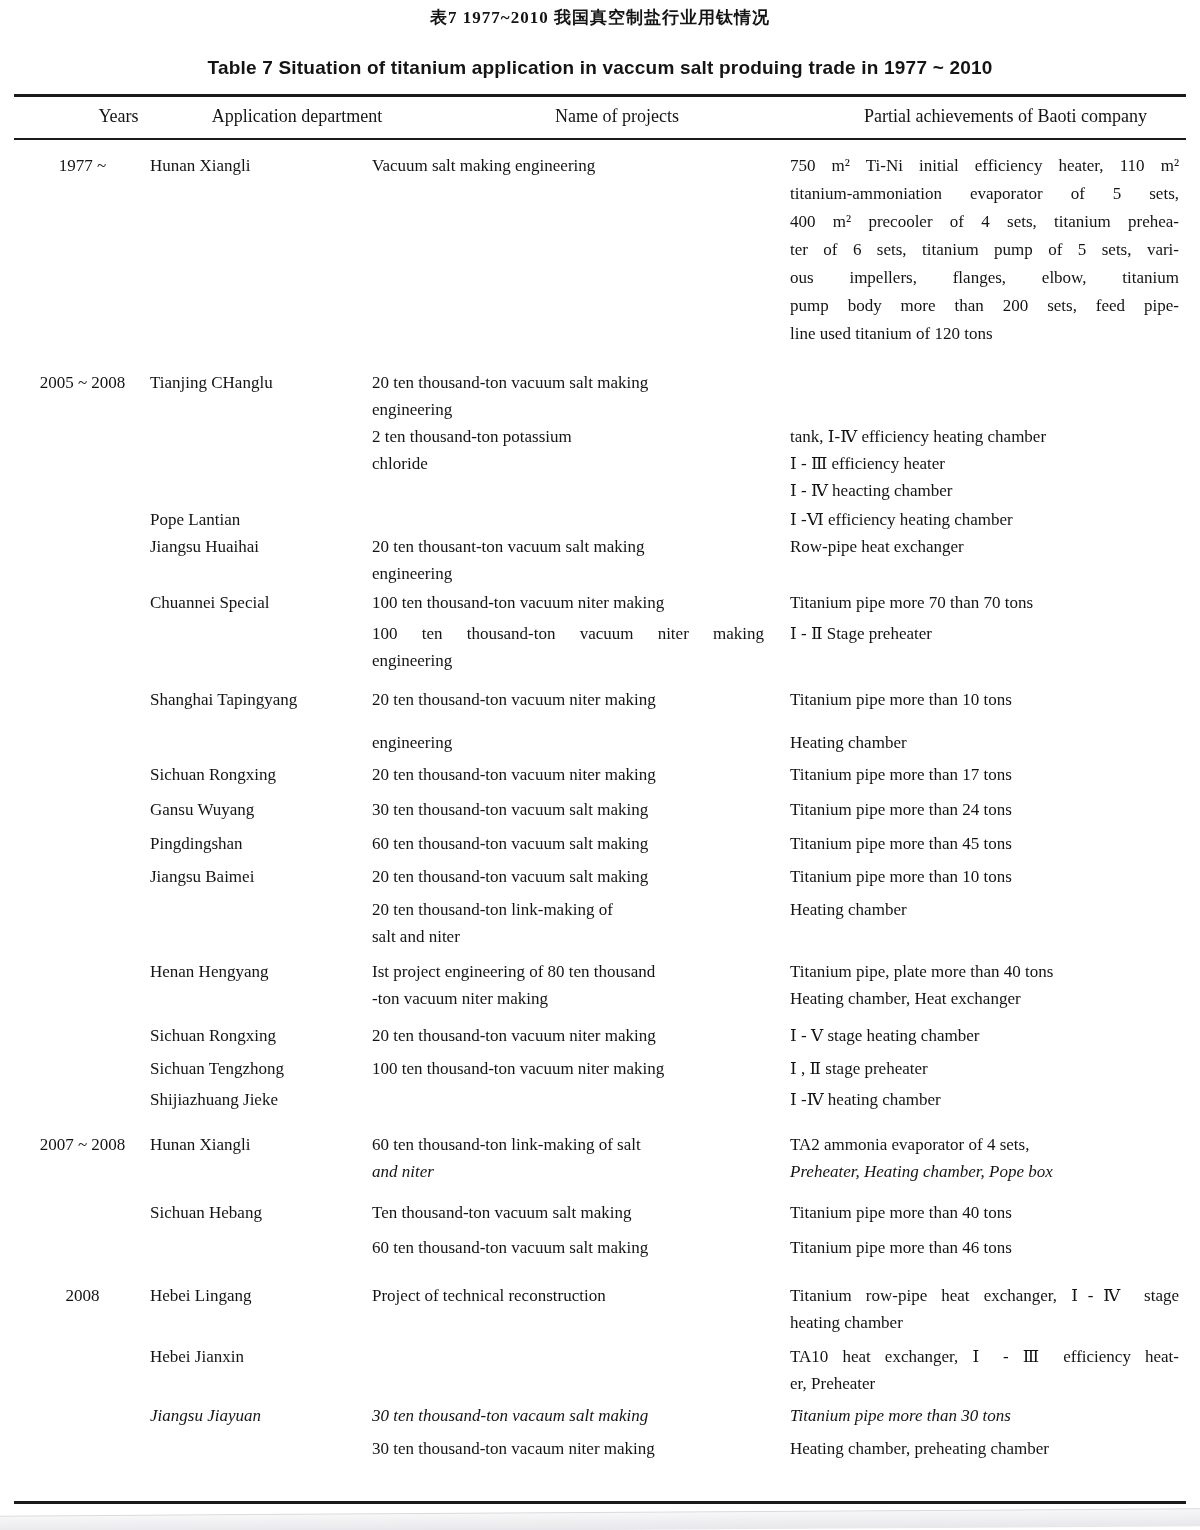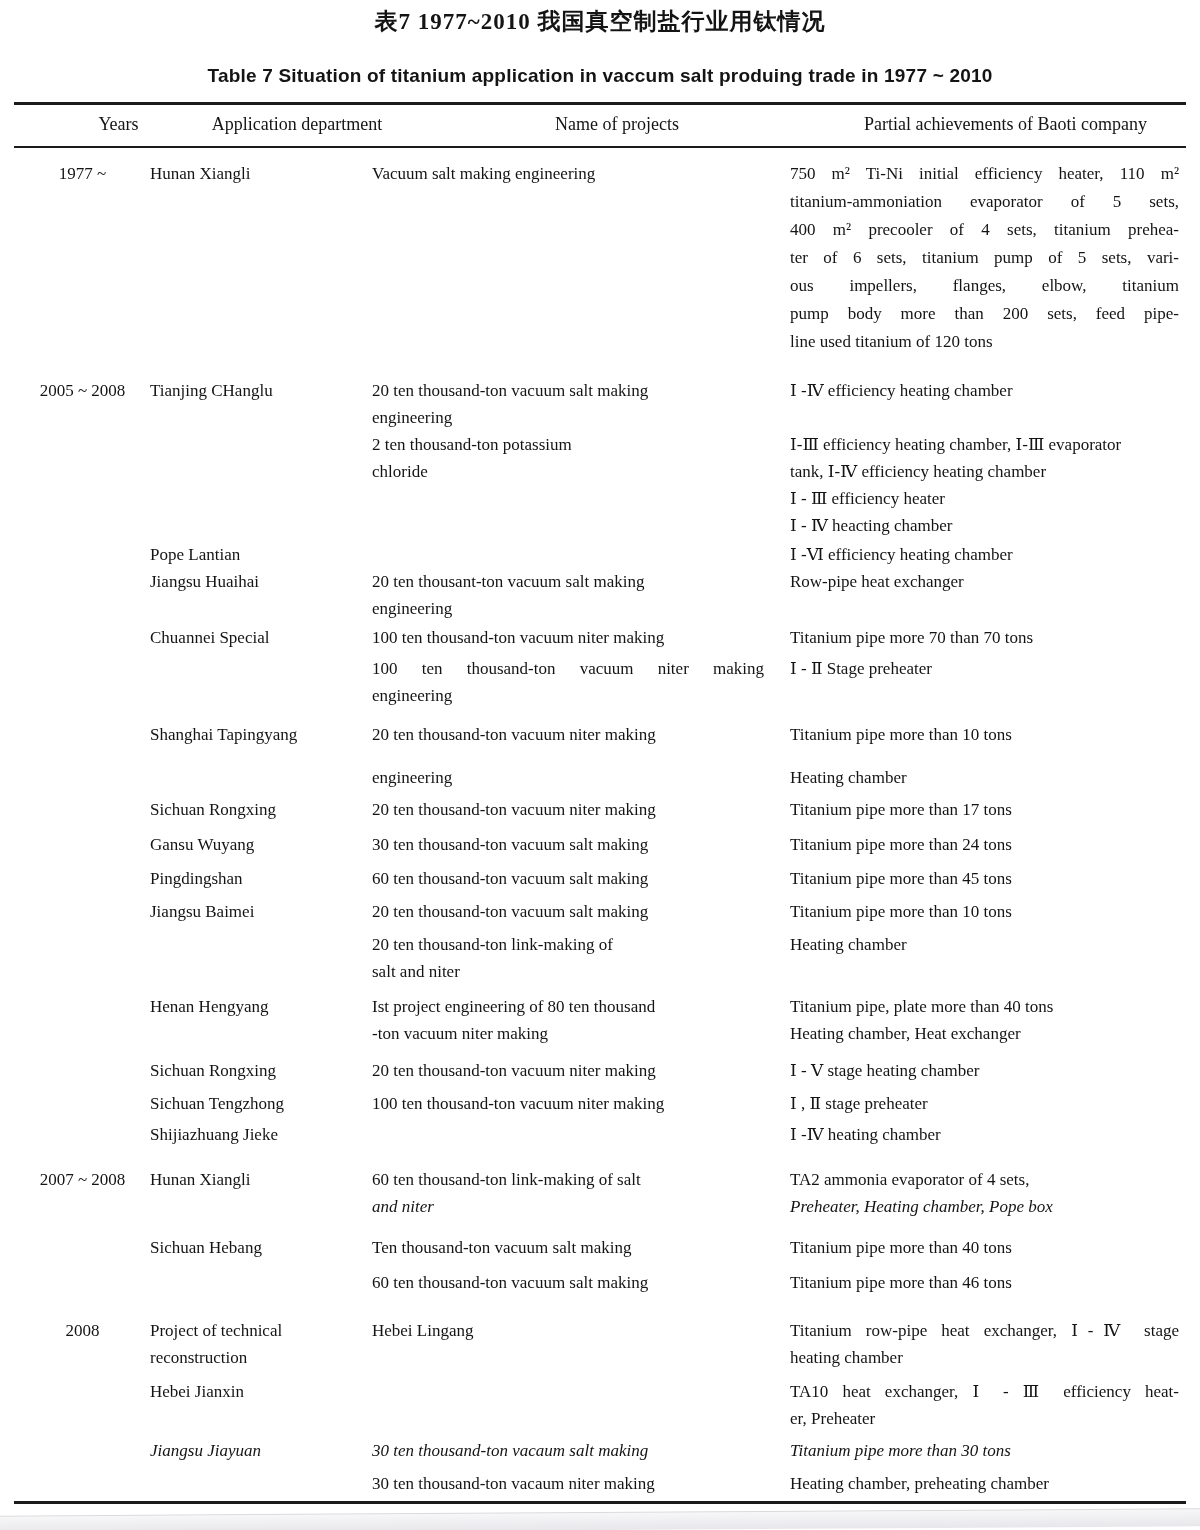--- a/index.html
+++ b/index.html
@@ -10,21 +10,21 @@
     background:#ffffff;
     color:#141414;
     font-family:"Liberation Serif","DejaVu Serif","DejaVu Sans",serif;
     font-size:17px;
     overflow:hidden;
   }
   .title-cn {
     padding-top:6px;
     text-align:center;
     font-weight:700;
-    font-size:23px;
+    font-size:17px;
     letter-spacing:1px;
   }
   .title-en {
     margin-top:28px;
     text-align:center;
     font-family:"Liberation Sans","DejaVu Sans",sans-serif;
     font-weight:600;
     font-size:19px;
     letter-spacing:0.2px;
   }
@@ -103,34 +103,30 @@
       <div class="c c1">
           <div class="ln">2005 ~ 2008</div>
         </div>
       <div class="c c2">
           <div class="ln">Tianjing CHanglu</div>
         </div>
       <div class="c c3">
         <div class="ln">20 ten thousand-ton vacuum salt making</div>
         <div class="ln">engineering</div>
       </div>
-      <div class="c c4">
-          <div class="ln">Ⅰ -Ⅳ efficiency heating chamber</div>
-        </div>
     </div>
 
     <div class="block">
       <div class="c c1"></div>
       <div class="c c2"></div>
       <div class="c c3">
         <div class="ln">2 ten thousand-ton potassium</div>
         <div class="ln">chloride</div>
       </div>
       <div class="c c4">
-        <div class="ln">Ⅰ-Ⅲ efficiency heating chamber, Ⅰ-Ⅲ evaporator</div>
         <div class="ln">tank, Ⅰ-Ⅳ efficiency heating chamber</div>
         <div class="ln">Ⅰ - Ⅲ efficiency heater</div>
         <div class="ln">Ⅰ - Ⅳ heacting chamber</div>
       </div>
     </div>
 
     <div class="block" style="margin-top:2px">
       <div class="c c1"></div>
       <div class="c c2">
           <div class="ln">Pope Lantian</div>
@@ -358,25 +354,25 @@
         </div>
       <div class="c c4">
           <div class="ln">Titanium pipe more than 46 tons</div>
         </div>
     </div>
 
     <div class="block" style="margin-top:21px">
       <div class="c c1">
           <div class="ln">2008</div>
         </div>
+      <div class="c c2">
+          <div class="ln">Hebei Lingang</div>
+        </div>
       <div class="c c3">
           <div class="ln">Project of technical reconstruction</div>
-        </div>
-      <div class="c c2">
-          <div class="ln">Hebei Lingang</div>
         </div>
       <div class="c c4">
         <div class="ln jl">Titanium row-pipe heat exchanger, Ⅰ-Ⅳ stage</div>
         <div class="ln">heating chamber</div>
       </div>
     </div>
 
     <div class="block" style="margin-top:7px">
       <div class="c c1"></div>
       <div class="c c2">

